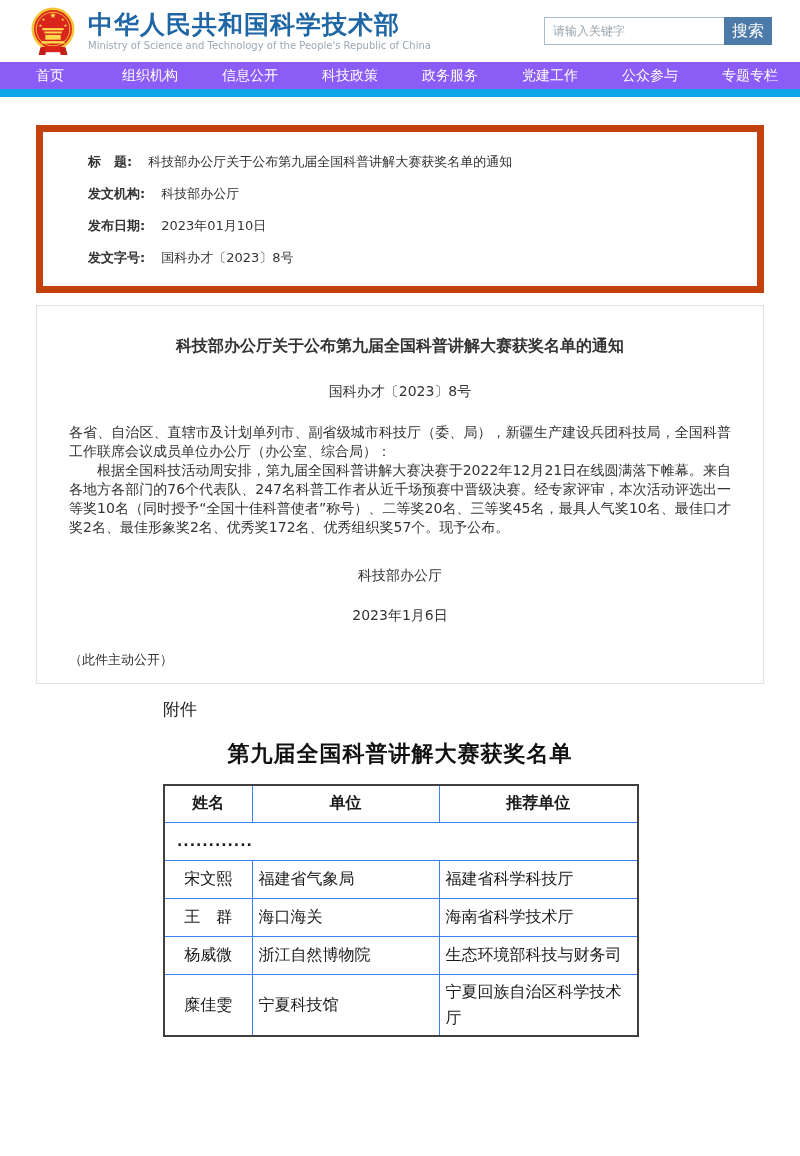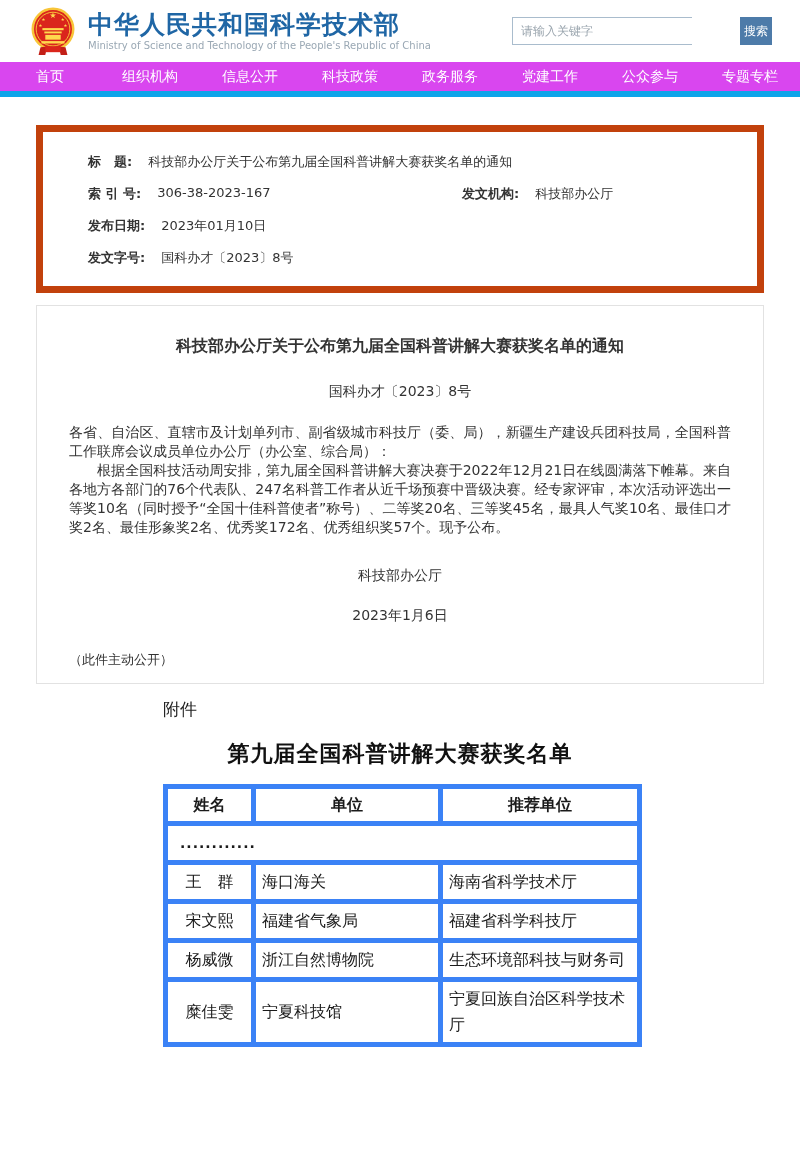--- a/index.html
+++ b/index.html
@@ -5,27 +5,27 @@
   * { margin:0; padding:0; box-sizing:border-box; }
   html,body { width:800px; background:#fff; font-family:"DejaVu Sans","Liberation Sans",sans-serif; color:#333; }
   body { min-height:1156px; }
 
   
   .site-header { height:62px; display:flex; align-items:center; padding:0 28px 0 30px; background:#fff; }
   .emblem { width:46px; height:52px; flex-shrink:0; }
   .site-titles { margin-left:12px; }
   .site-title { font-size:25px; font-weight:bold; color:#1f66a5; letter-spacing:1px; line-height:1.1; }
   .site-subtitle { font-size:10px; color:#9aa8b4; margin-top:2px; }
-  .search-area { margin-left:auto; display:flex;gap:48px; }
+  .search-area { margin-left:auto; display:flex; }
   .search-input { width:180px; height:28px; border:1px solid #a9bccd; border-right:none; font-size:12px; padding:0 8px; color:#333; outline:none; }
   .search-input::placeholder { color:#9aa5ae; }
-  .search-btn { width:32px; height:28px; background:#4d7ba9; color:#fff; font-size:12px; border:none; cursor:pointer; }
+  .search-btn { width:48px; height:28px; background:#4d7ba9; color:#fff; font-size:16px; border:none; cursor:pointer; }
 
   
-  .nav { height:35px; background:#d946ef; border-bottom:6px solid #0ea5e9; display:flex; }
+  .nav { height:35px; background:#8b5cf6; border-bottom:8px solid #0ea5e9; display:flex; }
   .nav-item { flex:1; display:flex; align-items:center; justify-content:center; color:#fff; font-size:14px; cursor:pointer; }
 
   
   .content { padding:28px 36px 0 36px; }
   .meta-box { border:7px solid #c2410c; padding:14px 0 12px 13px; }
   .meta-row { display:flex; padding:7px 0; font-size:13px; }
   .meta-pair { display:flex; }
   .meta-pair.left { width:374px; flex-shrink:0; }
   .meta-label { font-weight:bold; margin-left:32px; white-space:pre; }
   .meta-value { margin-left:16px; }
@@ -43,21 +43,21 @@
   .doc-note { font-size:13px; margin-top:26px; }
 
   
   .attachment { padding-top:6px; }
   .attach-label { font-size:17px; color:#222; margin:8px 0 0 163px; }
   .attach-title { text-align:center; font-size:22px; font-weight:bold; color:#111; margin-top:18px; letter-spacing:1px; }
   .attach-subtitle { text-align:center; font-size:18px; color:#222; margin-top:15px; letter-spacing:2px; }
 
   .table-wrap { position:relative; width:474px; margin:15px auto 0 auto; }
   table.awards { width:474px; border-collapse:collapse; font-size:16px; color:#1a1a1a; table-layout:fixed; }
-  table.awards th, table.awards td { border:5px solid #3b82f6; }
+  table.awards th, table.awards td { border:1px solid #3b82f6; }
   table.awards { border:2px solid #3f3f3f; }
   table.awards col.c-name { width:88px; }
   table.awards col.c-unit { width:187px; }
   table.awards col.c-rec { width:199px; }
   table.awards th { height:37px; font-weight:bold; text-align:center; }
   table.awards td { height:38px; padding:4px 4px 4px 6px; line-height:26px; }
   table.awards td.name { text-align:center; padding:4px 2px; }
   table.awards td.dots { font-weight:bold; letter-spacing:1px; padding-left:12px; font-size:14px; }
 </style>
 </head>
@@ -104,24 +104,20 @@
 <div class="content">
 
   <div class="meta-box">
     <div class="meta-row">
       <div class="meta-pair">
         <span class="meta-label">标　题:</span>
         <span class="meta-value">科技部办公厅关于公布第九届全国科普讲解大赛获奖名单的通知</span>
       </div>
     </div>
     <div class="meta-row">
-      <div class="meta-pair left">
-        <span class="meta-label">索 引 号:</span>
-        <span class="meta-value">306-38-2023-167</span>
-      </div>
       <div class="meta-pair">
         <span class="meta-label">发文机构:</span>
         <span class="meta-value">科技部办公厅</span>
       </div>
     </div>
     <div class="meta-row">
       <div class="meta-pair">
         <span class="meta-label">发布日期:</span>
         <span class="meta-value">2023年01月10日</span>
       </div>
@@ -161,28 +157,28 @@
             <th>姓名</th>
             <th>单位</th>
             <th>推荐单位</th>
           </tr>
         </thead>
         <tbody>
           <tr>
             <td colspan="3" class="dots">............</td>
           </tr>
           <tr>
+            <td class="name">宋文熙</td>
+            <td>福建省气象局</td>
+            <td>福建省科学科技厅</td>
+          </tr>
+          <tr>
             <td class="name">王　群</td>
             <td>海口海关</td>
             <td>海南省科学技术厅</td>
-          </tr>
-          <tr>
-            <td class="name">宋文熙</td>
-            <td>福建省气象局</td>
-            <td>福建省科学科技厅</td>
           </tr>
           <tr>
             <td class="name">杨威微</td>
             <td>浙江自然博物院</td>
             <td>生态环境部科技与财务司</td>
           </tr>
           <tr>
             <td class="name">糜佳雯</td>
             <td>宁夏科技馆</td>
             <td>宁夏回族自治区科学技术厅</td>

